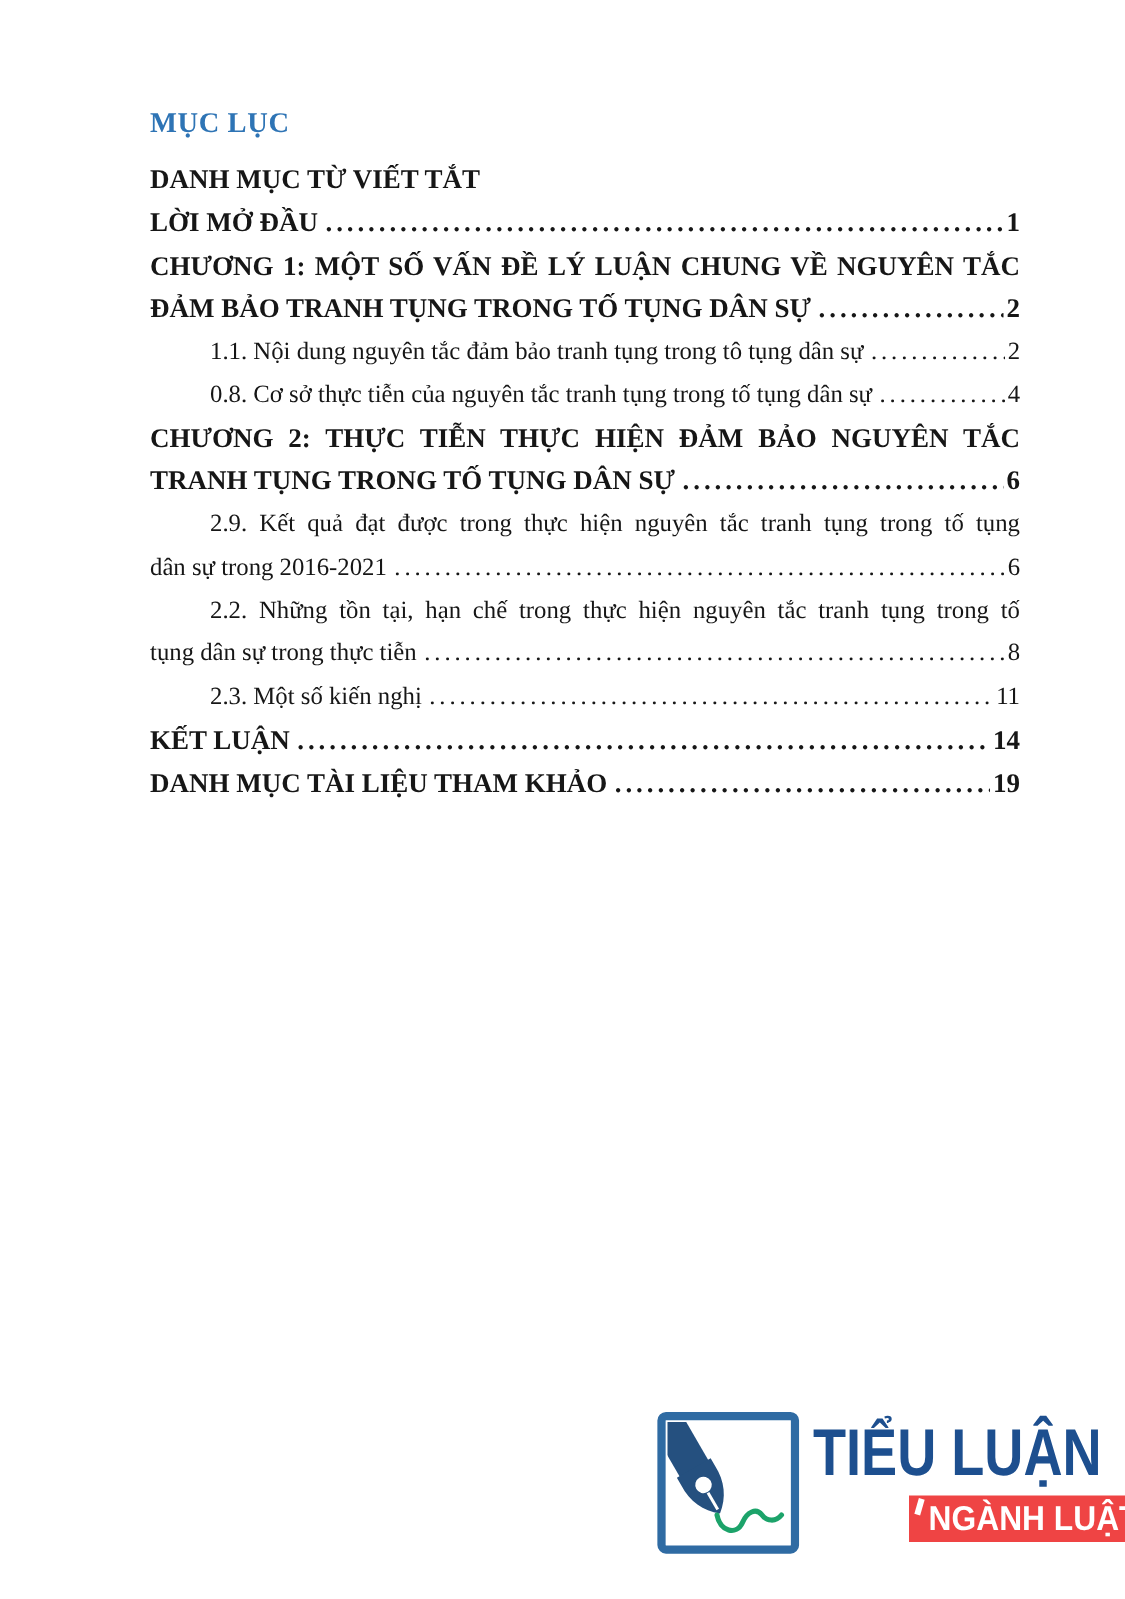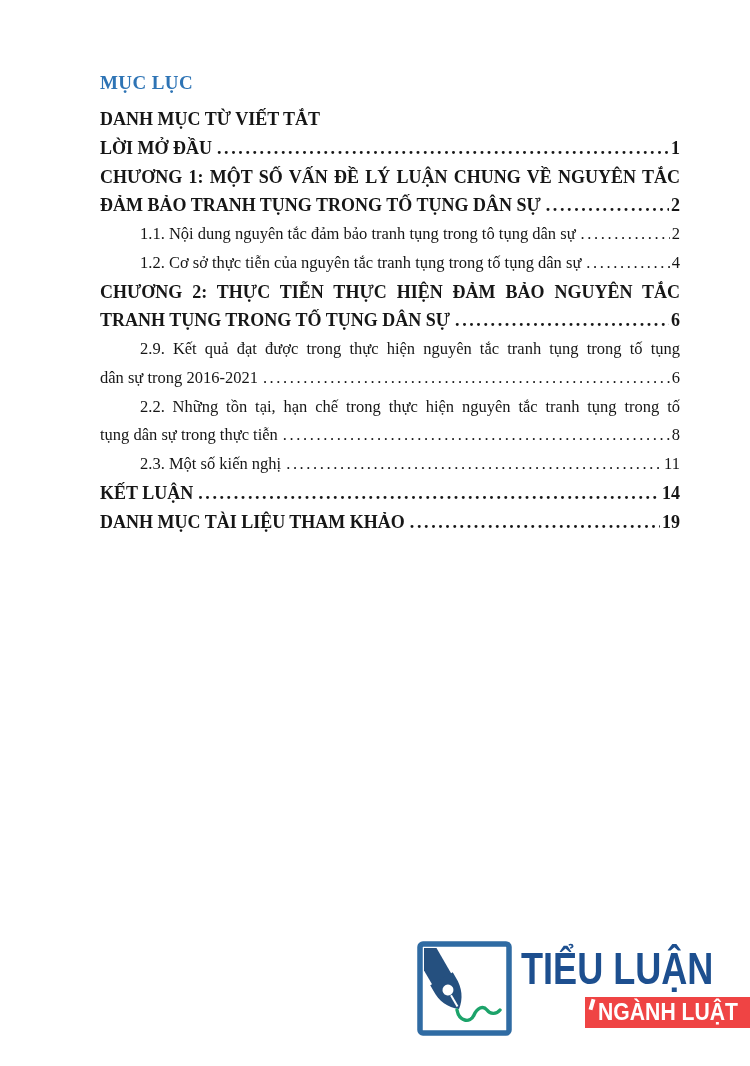--- a/index.html
+++ b/index.html
@@ -18,21 +18,21 @@
   }
   .toc-row.bold{font-weight:bold;font-size:18px;}
   .toc-row.indent{padding-left:40px;align-items:flex-end;}
   .toc-row.fill{display:block;text-align:justify;text-align-last:justify;white-space:normal;font-family:Liberation Serif, serif;}
   .leader{
     flex:1 1 auto;min-width:0;overflow:hidden;white-space:nowrap;
     letter-spacing:2.6px;margin:0 2px 0 5px;
   }
   .pg{flex:0 0 auto;}
   
-  .logo{position:absolute;left:417px;top:939px;width:312px;height:105px;}
+  .logo{position:absolute;left:438px;top:939px;width:312px;height:105px;}
   .logo-frame{position:absolute;left:0;top:2px;width:95px;height:95px;}
   .brand{
     position:absolute;left:104px;top:8px;font-family:"Liberation Sans",sans-serif;
     font-weight:bold;font-size:44px;line-height:44px;color:#1d4f8f;
     transform:scaleX(.82);transform-origin:left top;white-space:nowrap;letter-spacing:0;
   }
   .badge{
     position:absolute;left:143px;top:58px;width:167px;height:31px;background:#ef4444;
     display:flex;align-items:center;justify-content:center;margin-left:25px;
   }
@@ -64,21 +64,21 @@
         <span class="t">ĐẢM BẢO TRANH TỤNG TRONG TỐ TỤNG DÂN SỰ</span>
         <span class="leader">........................................................................................................................................................................................................</span>
         <span class="pg">2</span>
       </div>
       <div class="toc-row indent">
         <span class="t">1.1. Nội dung nguyên tắc đảm bảo tranh tụng trong tô tụng dân sự</span>
         <span class="leader">........................................................................................................................................................................................................</span>
         <span class="pg">2</span>
       </div>
       <div class="toc-row indent">
-        <span class="t">1.2. Cơ sở thực tiễn của nguyên tắc tranh tụng trong tố tụng dân sự</span>
+        <span class="t">0.8. Cơ sở thực tiễn của nguyên tắc tranh tụng trong tố tụng dân sự</span>
         <span class="leader">........................................................................................................................................................................................................</span>
         <span class="pg">4</span>
       </div>
       <div class="toc-row bold fill"><span class="t">CHƯƠNG 2: THỰC TIỄN THỰC HIỆN ĐẢM BẢO NGUYÊN TẮC</span></div>
       <div class="toc-row bold">
         <span class="t">TRANH TỤNG TRONG TỐ TỤNG DÂN SỰ</span>
         <span class="leader">........................................................................................................................................................................................................</span>
         <span class="pg">6</span>
       </div>
       <div class="toc-row indent fill"><span class="t">2.9. Kết quả đạt được trong thực hiện nguyên tắc tranh tụng trong tố tụng</span></div>

